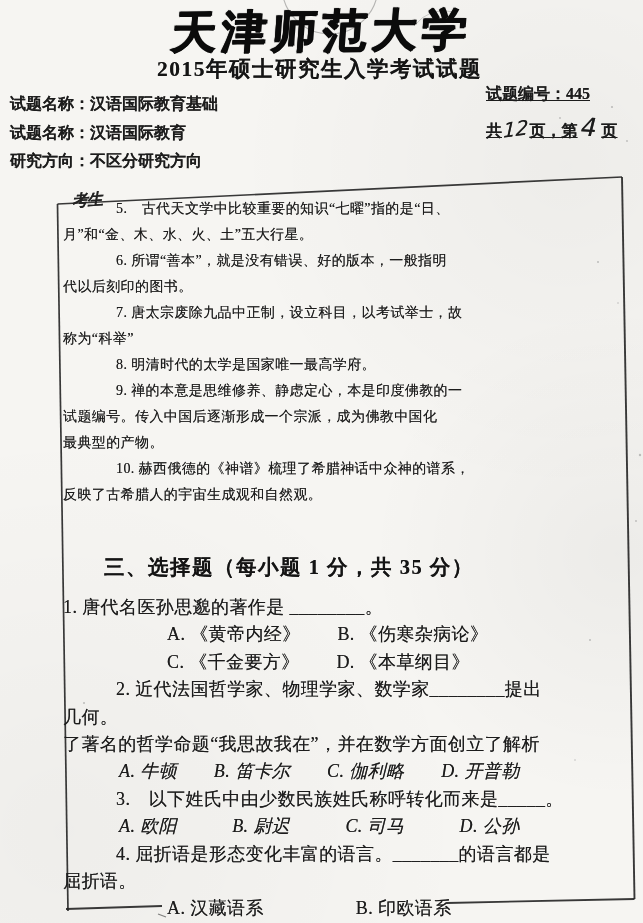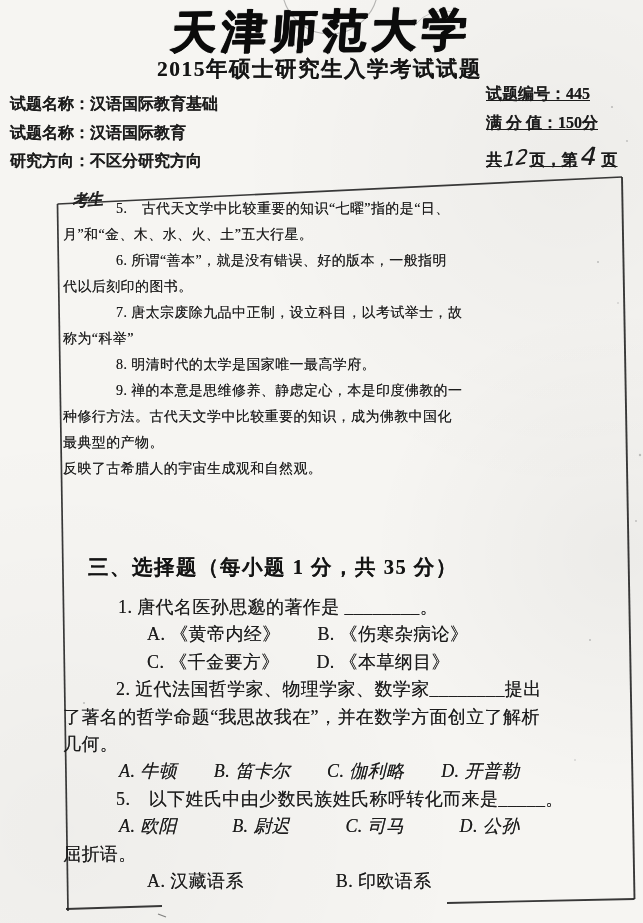--- a/index.html
+++ b/index.html
@@ -52,32 +52,32 @@
     font-style:italic;transform:rotate(-4deg);letter-spacing:-1px;color:#222;
     width:34px;overflow:hidden;white-space:nowrap;
   }
 
   
   .tf-block{
     position:absolute;left:63px;top:196px;width:474px;
     font-size:14px;line-height:26px;letter-spacing:.4px;white-space:nowrap;
   }
   .section-heading{
-    position:absolute;left:88px;top:553px;
+    position:absolute;left:104px;top:553px;
     font-size:20.5px;font-weight:bold;letter-spacing:1.5px;color:#141414;
   }
   .q-block{
     position:absolute;left:63px;top:594px;width:492px;
     font-size:18px;line-height:27.4px;letter-spacing:.4px;white-space:nowrap;
   }
   .tline[data-indent="para"]{padding-left:53px;}
   .tline[data-indent="cont"]{padding-left:0;}
-  .tline[data-indent="q1"]{padding-left:55px;}
+  .tline[data-indent="q1"]{}
   .tline[data-indent="opt"]{padding-left:56px;font-style:italic;}
-  .tline[data-indent="opt-wide"]{padding-left:48px;margin-left:36px;}
+  .tline[data-indent="opt-wide"]{padding-left:104px;}
 </style>
 </head>
 <body>
 
 <div class="page">
 
   <svg class="marks" width="643" height="923" viewBox="0 0 643 923" xmlns="http://www.w3.org/2000/svg">
 
     <circle cx="330" cy="-14" r="48" fill="none" stroke="#555" stroke-width="1.1" opacity="0.4"></circle>
     <path d="M414,26 q16,-20 40,-14" fill="none" stroke="#666" stroke-width="1" opacity="0.3"></path>
@@ -116,52 +116,51 @@
     <div class="row txt">
       <span>研究方向：</span><span>不区分研究方向</span>
     </div>
   </div>
 
   <div class="info-right">
     <div class="row txt">
       <span>试题编号：</span><span>445</span>
     </div>
     <div class="row txt">
-      <span>满 分 值：</span><span>150分</span>
-    </div>
-    <div class="row txt">
       <span>共</span><span class="hw">12</span><span>页，第</span><span class="hw-big">4</span><span>页</span>
     </div>
   </div>
 
   <div class="corner-label txt">考生</div>
 
   <div class="tf-block">
     <div class="tline txt" data-indent="para">5.　古代天文学中比较重要的知识“七曜”指的是“日、</div>
     <div class="tline txt" data-indent="cont">月”和“金、木、水、火、土”五大行星。</div>
     <div class="tline txt" data-indent="para">6. 所谓“善本”，就是没有错误、好的版本，一般指明</div>
     <div class="tline txt" data-indent="cont">代以后刻印的图书。</div>
     <div class="tline txt" data-indent="para">7. 唐太宗废除九品中正制，设立科目，以考试举士，故</div>
     <div class="tline txt" data-indent="cont">称为“科举”</div>
     <div class="tline txt" data-indent="para">8. 明清时代的太学是国家唯一最高学府。</div>
     <div class="tline txt" data-indent="para">9. 禅的本意是思维修养、静虑定心，本是印度佛教的一</div>
-    <div class="tline txt" data-indent="cont">种修行方法。古代天文学中比较重要的知识，成为佛教中国化</div>
+    <div class="tline txt" data-indent="cont">试题编号。传入中国后逐渐形成一个宗派，成为佛教中国化</div>
     <div class="tline txt" data-indent="cont">最典型的产物。</div>
+    <div class="tline txt" data-indent="para">10. 赫西俄德的《神谱》梳理了希腊神话中众神的谱系，</div>
     <div class="tline txt" data-indent="cont">反映了古希腊人的宇宙生成观和自然观。</div>
   </div>
 
   <div class="section-heading txt">三、选择题（每小题 1 分，共 35 分）</div>
 
   <div class="q-block">
     <div class="tline txt" data-indent="q1">1. 唐代名医孙思邈的著作是 ________。</div>
     <div class="tline txt" data-indent="opt-wide">A. 《黄帝内经》　　B. 《伤寒杂病论》</div>
     <div class="tline txt" data-indent="opt-wide">C. 《千金要方》　　D. 《本草纲目》</div>
     <div class="tline txt" data-indent="para">2. 近代法国哲学家、物理学家、数学家________提出</div>
+    <div class="tline txt" data-indent="cont">几何。</div>
     <div class="tline txt" data-indent="cont">了著名的哲学命题“我思故我在”，并在数学方面创立了解析</div>
-    <div class="tline txt" data-indent="cont">几何。</div>
     <div class="tline txt" data-indent="opt">A. 牛顿　　B. 笛卡尔　　C. 伽利略　　D. 开普勒</div>
-    <div class="tline txt" data-indent="para">5.　以下姓氏中由少数民族姓氏称呼转化而来是_____。</div>
+    <div class="tline txt" data-indent="para">3.　以下姓氏中由少数民族姓氏称呼转化而来是_____。</div>
     <div class="tline txt" data-indent="opt">A. 欧阳　　　B. 尉迟　　　C. 司马　　　D. 公孙</div>
+    <div class="tline txt" data-indent="para">4. 屈折语是形态变化丰富的语言。_______的语言都是</div>
     <div class="tline txt" data-indent="cont">屈折语。</div>
     <div class="tline txt" data-indent="opt-wide">A. 汉藏语系　　　　　B. 印欧语系</div>
   </div>
 
 </div>
 
 </body></html>

